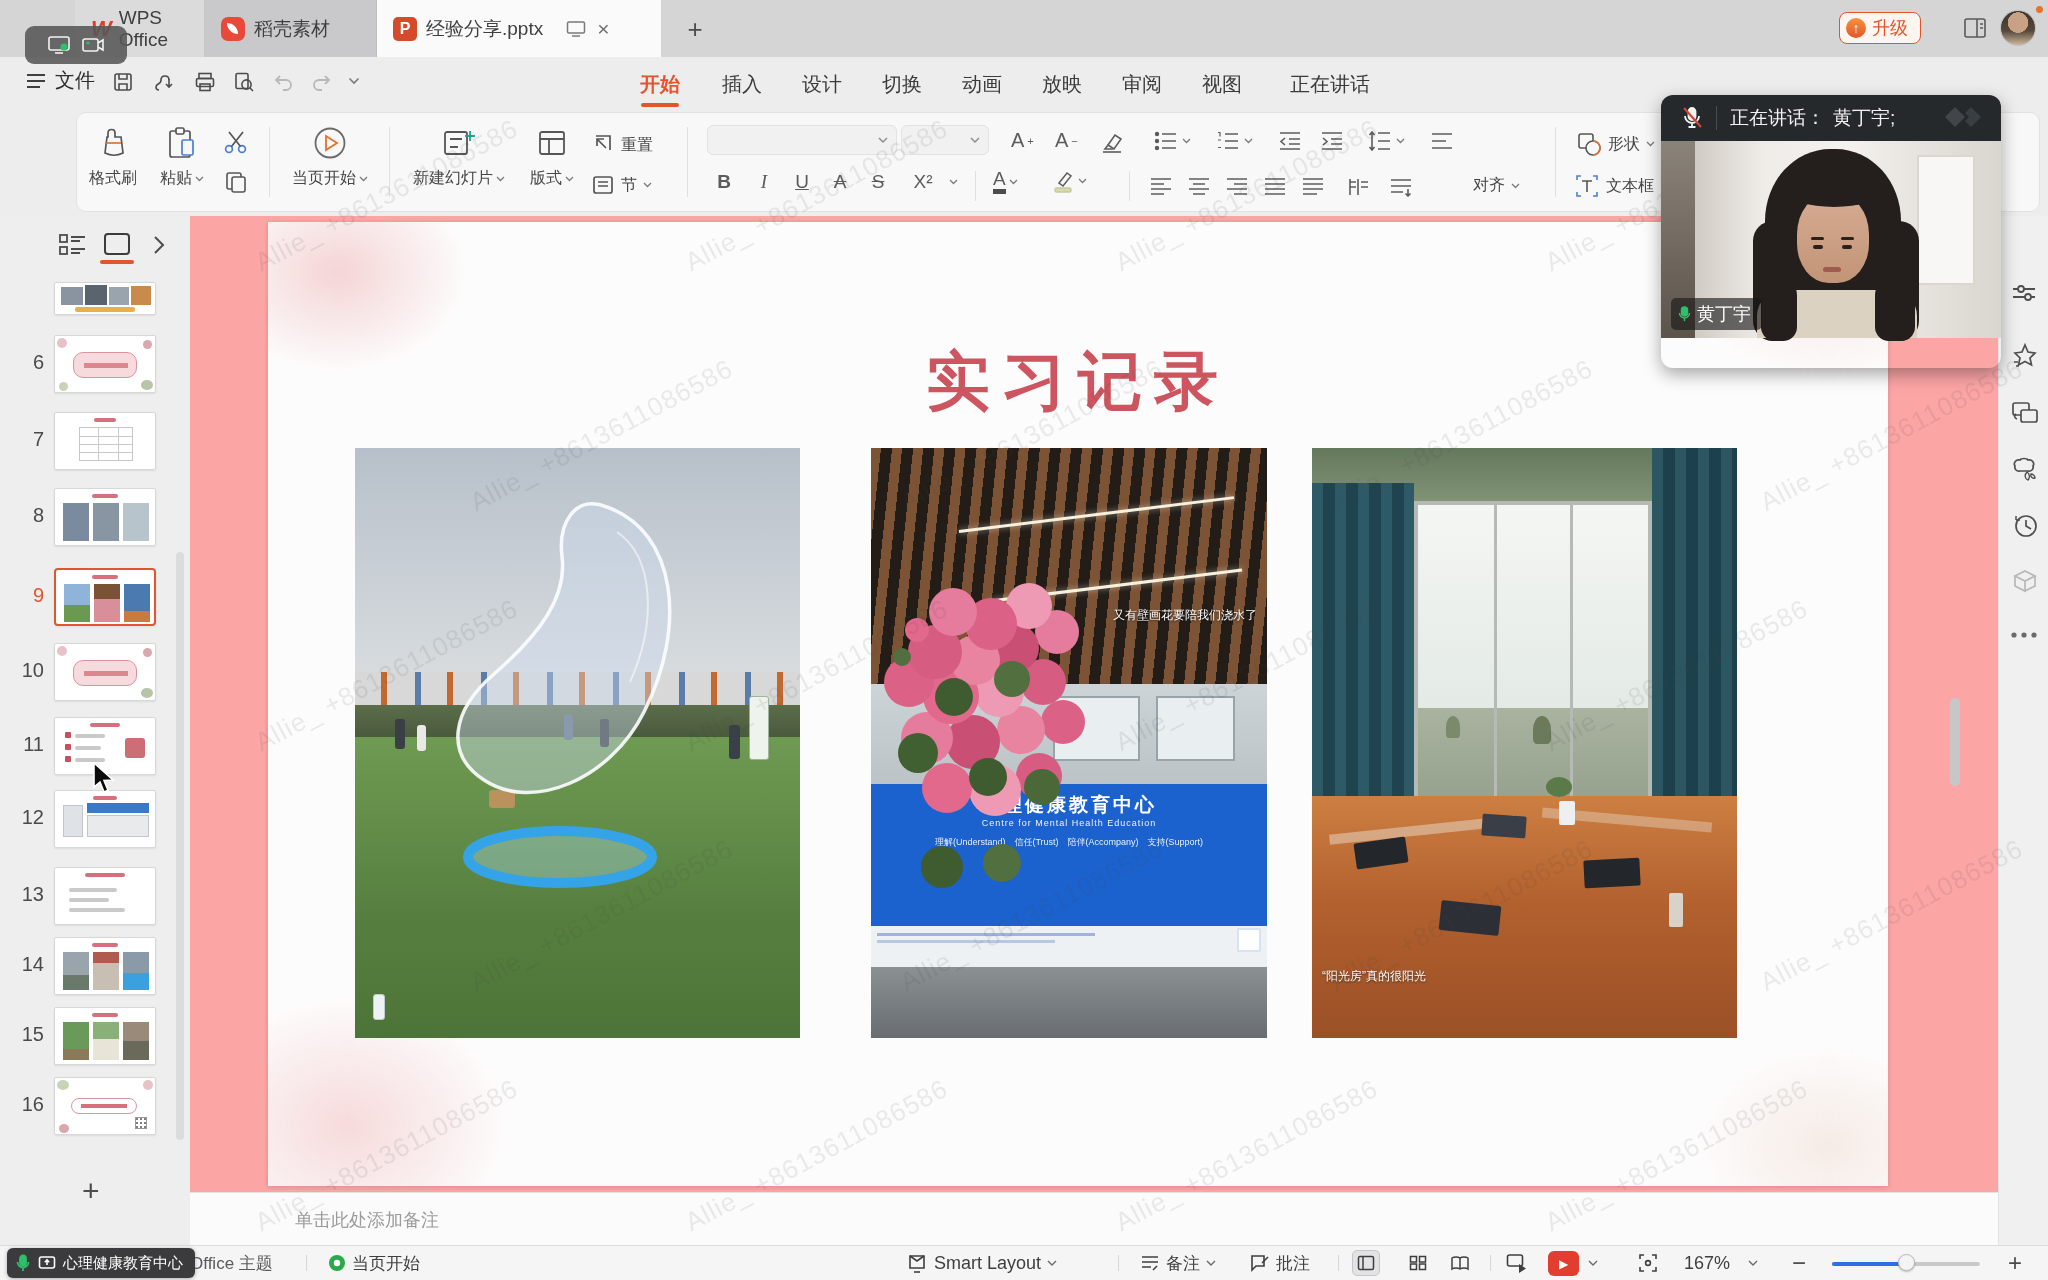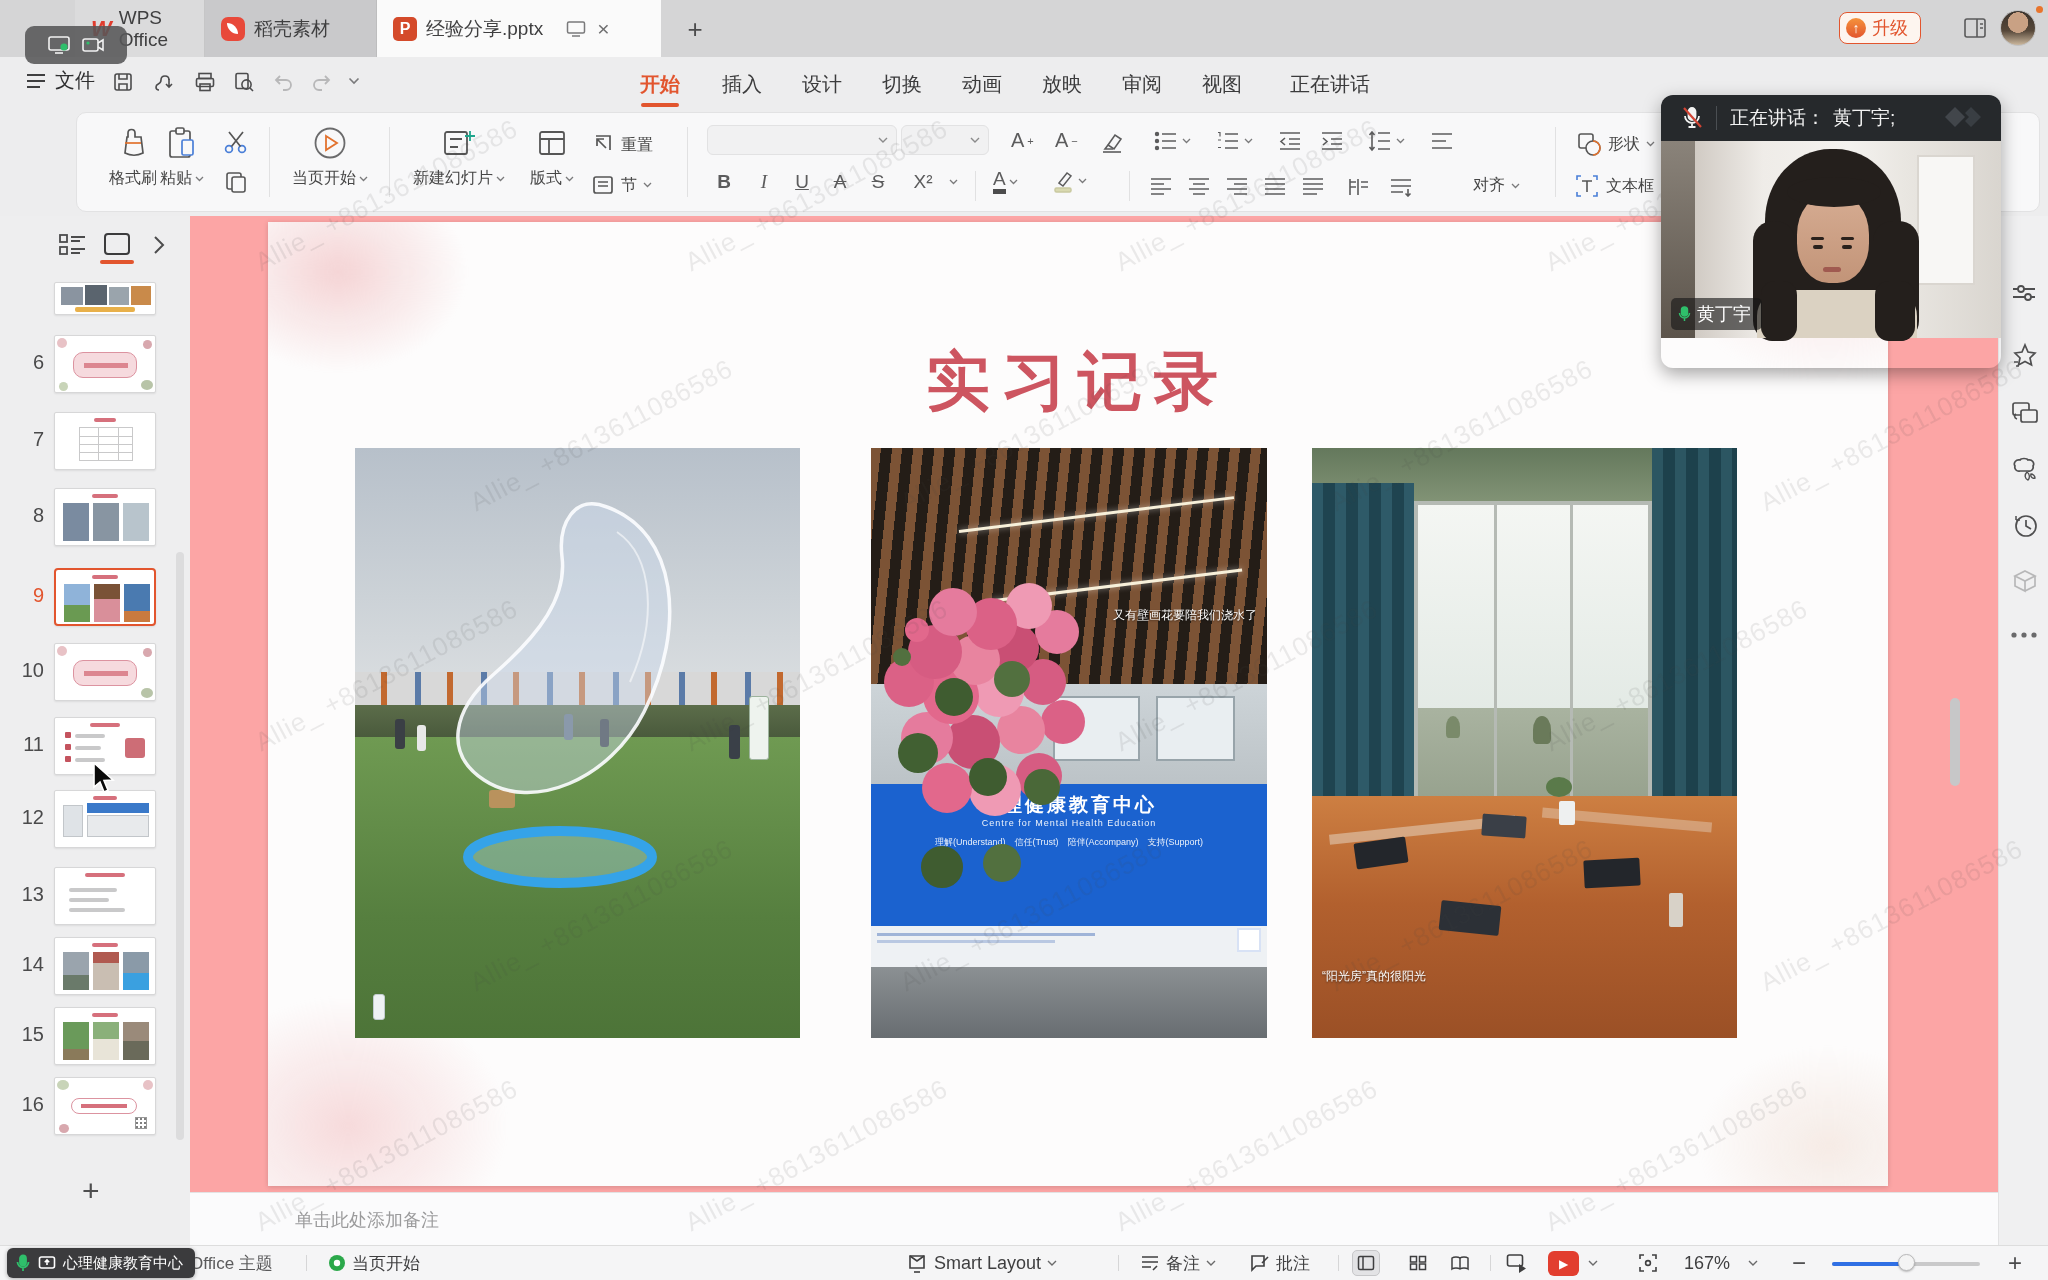--- a/index.html
+++ b/index.html
@@ -258,21 +258,21 @@
         <span>视图</span>
       </div>
     <div class="mtab" style="left:1290px">
         <span>正在讲话</span>
       </div>
   </div>
 
   <div class="ribbon">
     <div class="rpanel">
 
-      <div class="bb" style="left:24px;width:64px">
+      <div class="bb" style="left:4px;width:64px">
         <div class="bi">
             <svg width="34" height="34" viewBox="0 0 34 34" fill="none" stroke="#565656" stroke-width="1.7">
               <path d="M12 7c0-2 1.4-3.5 3.5-3.5S19 5 19 7v4h6l2 16c-6 3-12 3-18 0l2-16h1z"></path>
               <path d="M9 17h16" stroke="#e2722e"></path>
             </svg>
           </div>
         <div class="bl">
             <span>格式刷</span>
           </div>
       </div>

